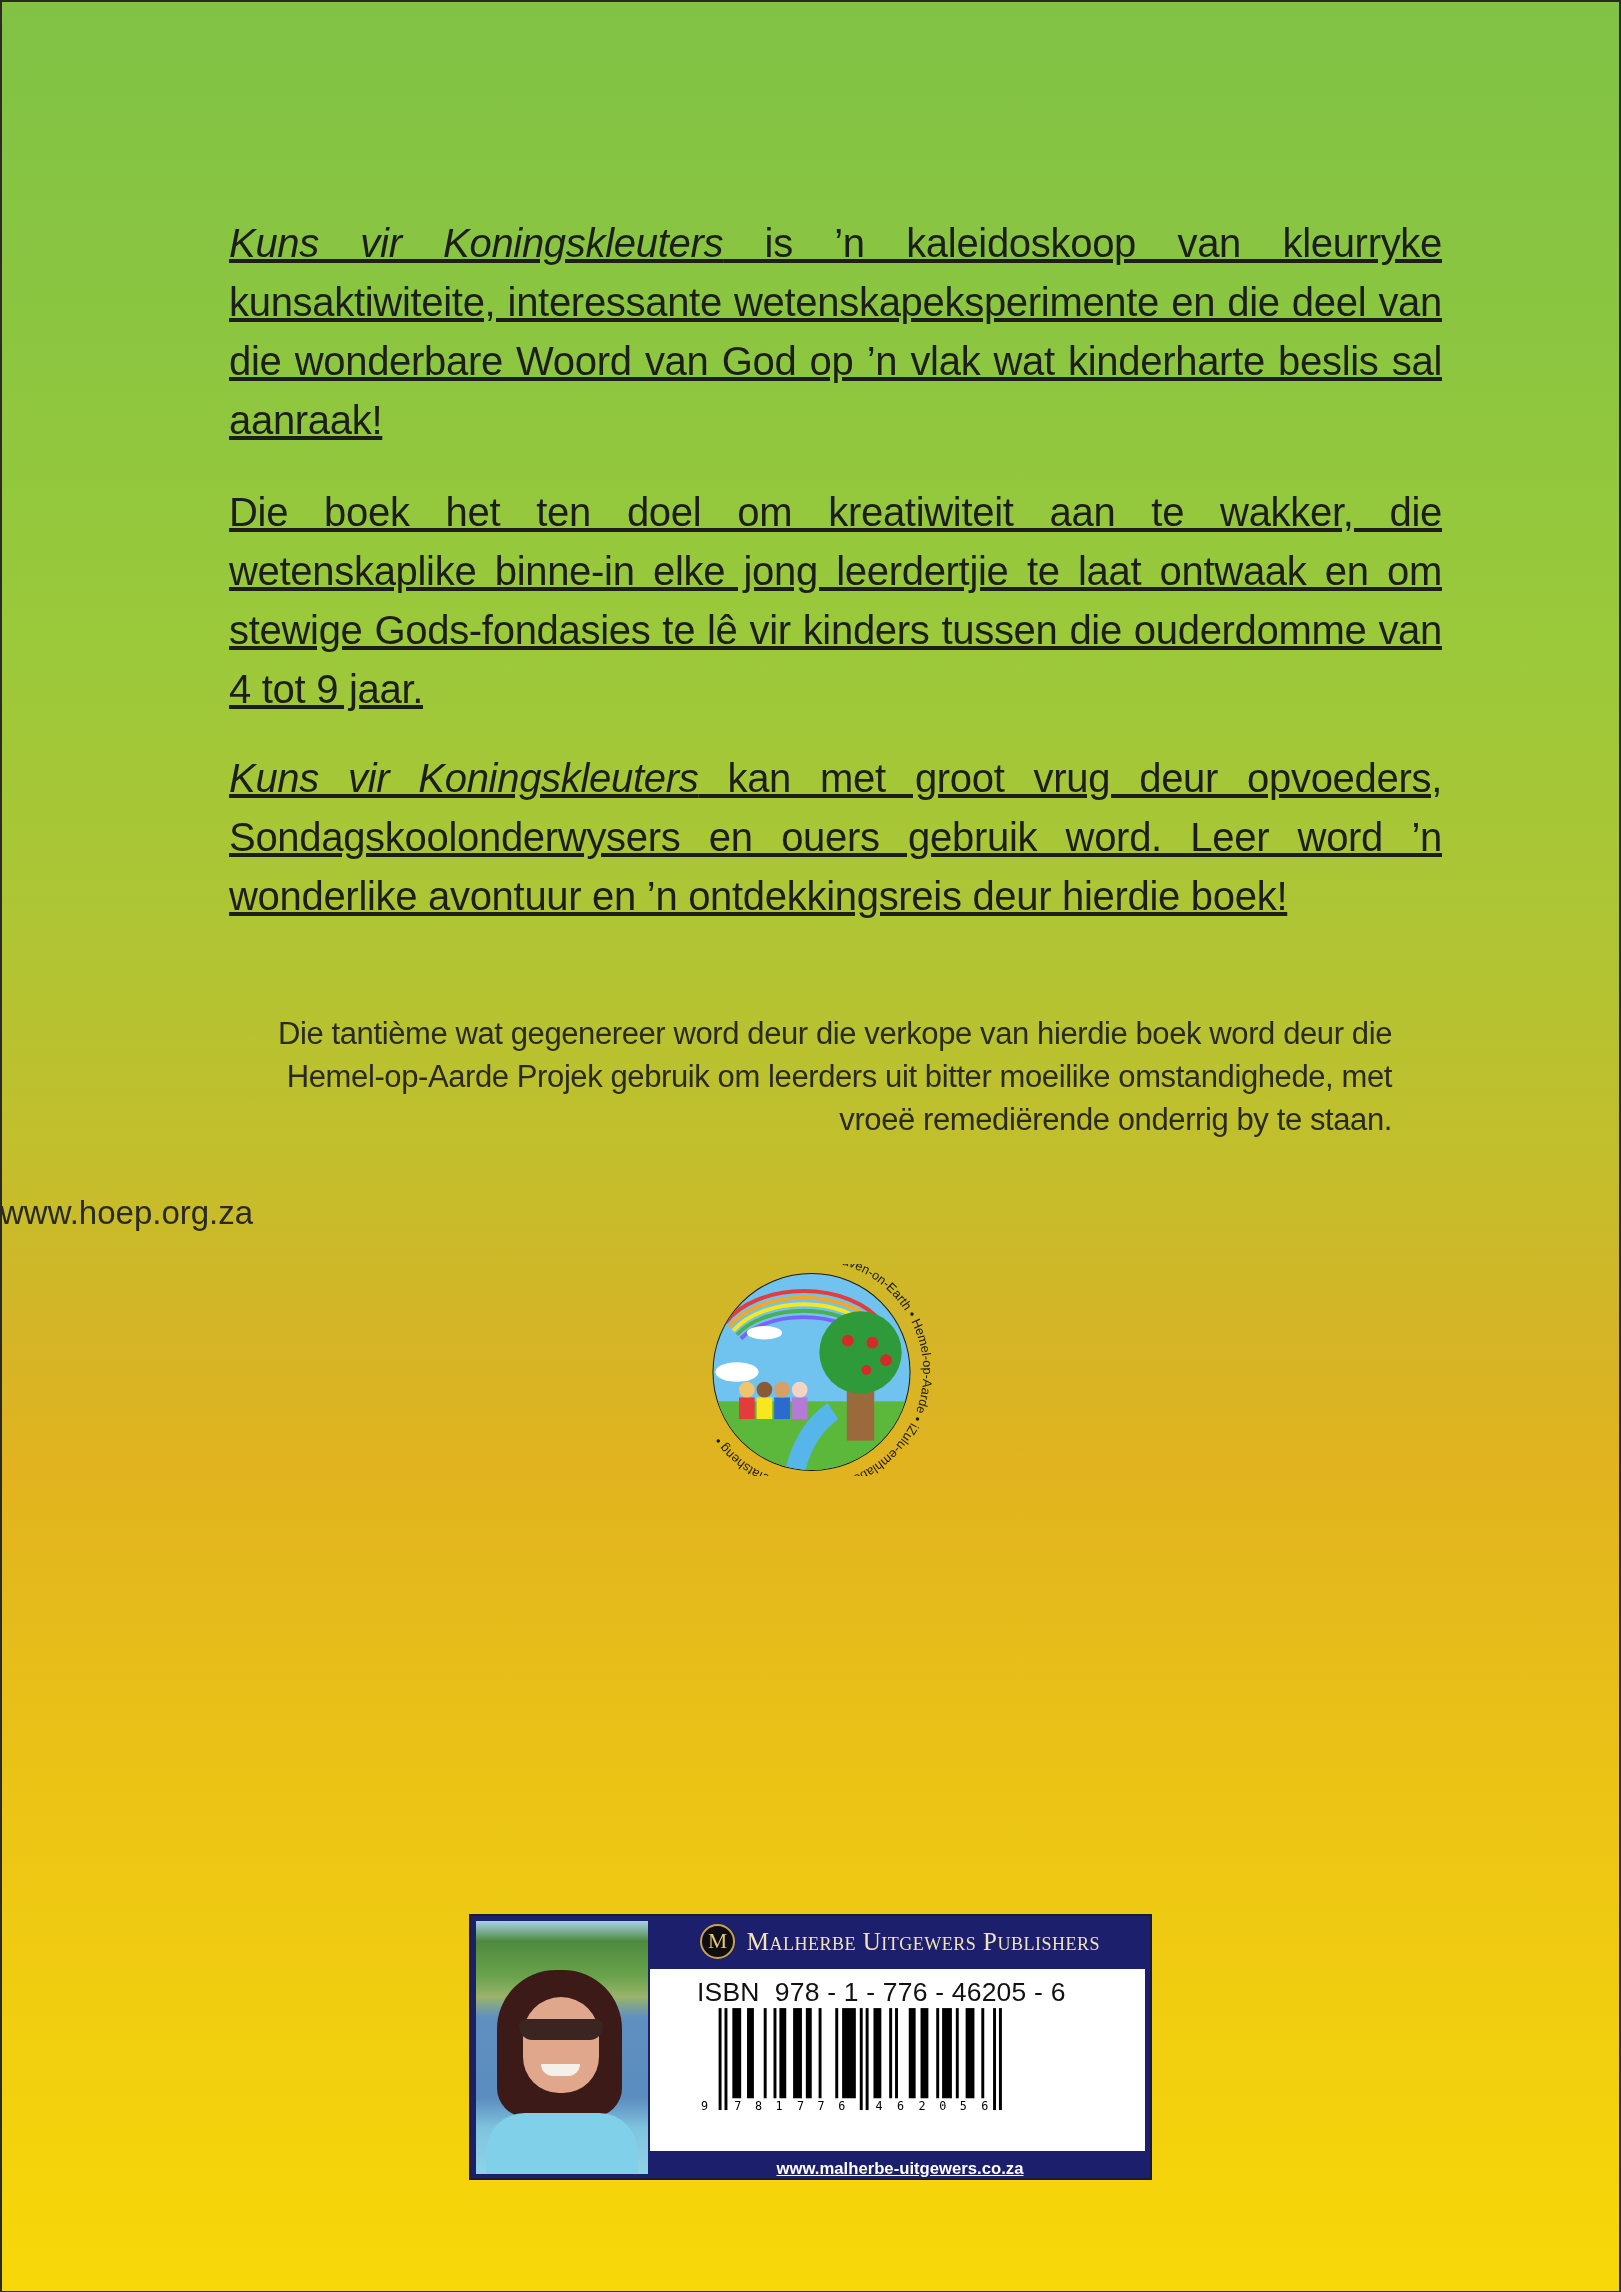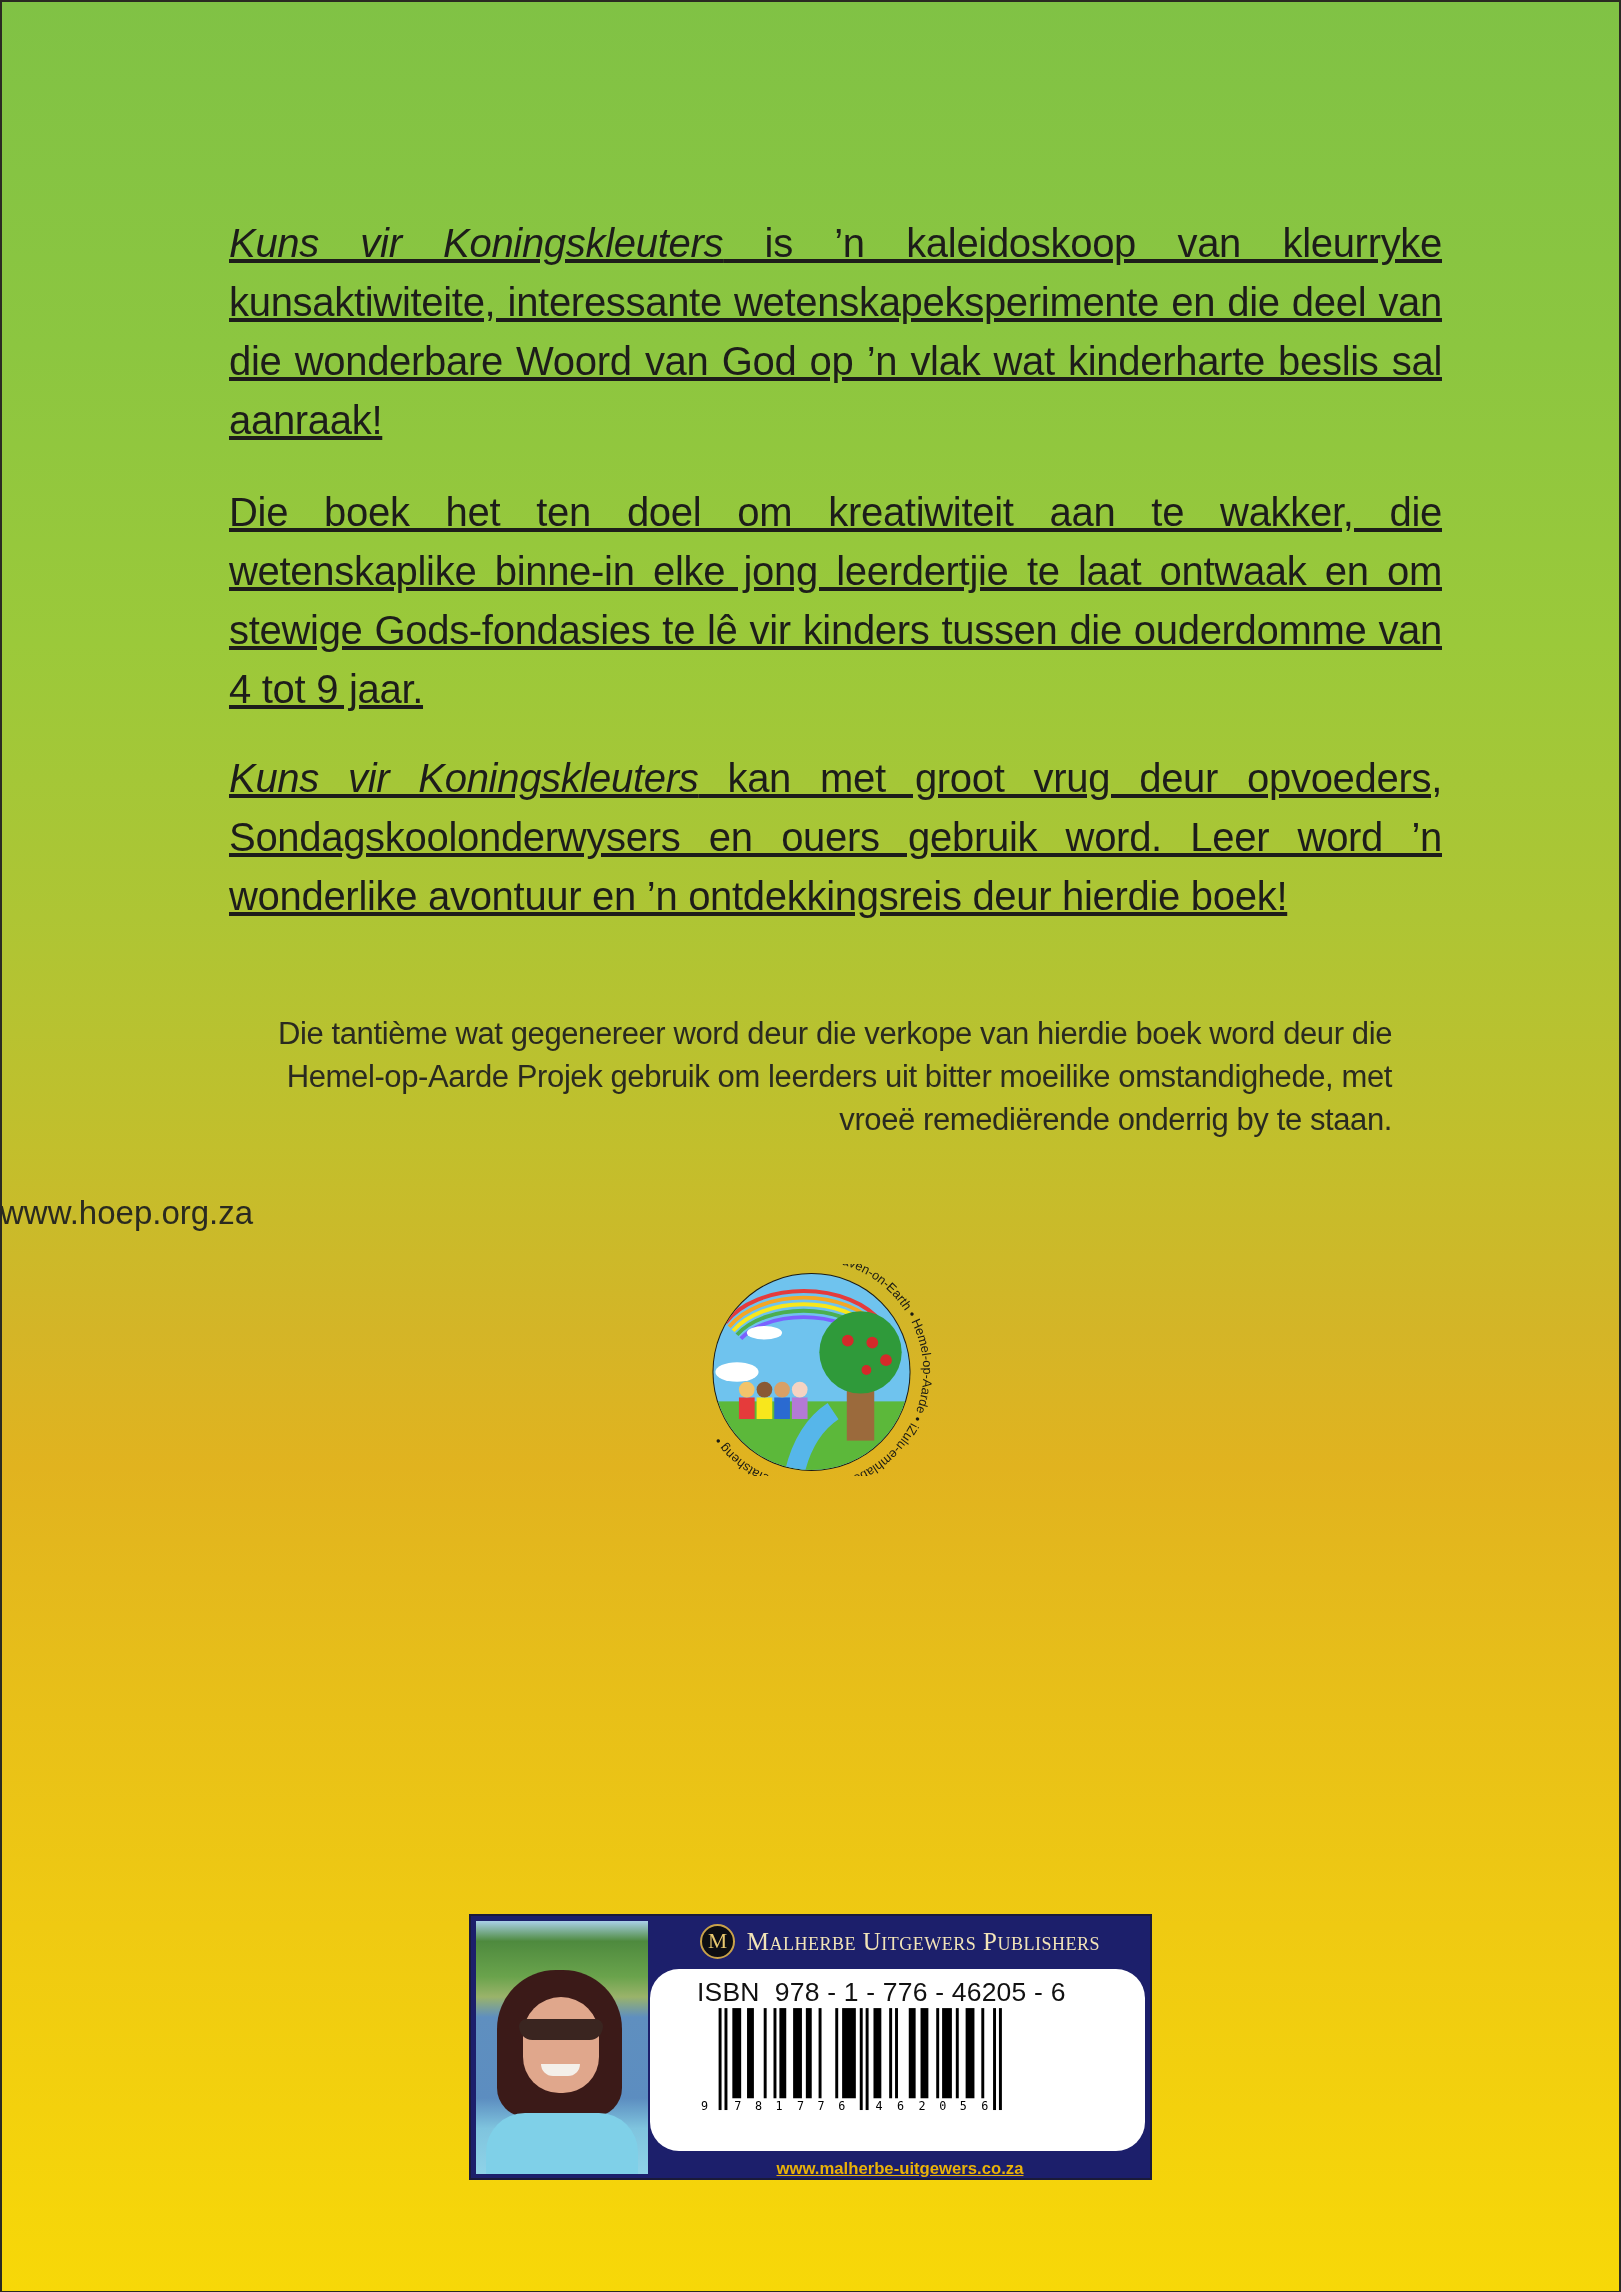--- a/index.html
+++ b/index.html
@@ -63,34 +63,33 @@
     display: flex; align-items: center; justify-content: center;
     color: #e8c870; font-family: "Liberation Serif", serif; font-size: 21.6px;
   }
   .pub-name {
     color: #f2e4b8; font-family: "Liberation Serif", serif; font-size: 25px;
     font-variant: small-caps; letter-spacing: 0.5px;
   }
   .isbn-box {
     position: absolute; left: 179px; top: 53px; width: 495px; height: 182px;
     background: #ffffff;
-    border-radius: 29px;
   }
   .isbn-text {
     position: absolute; left: 47px; top: 7.8px;
     font-family: "Liberation Sans", sans-serif; font-size: 26.5px; color: #111;
     letter-spacing: 0.2px; white-space: pre;
   }
   .bars {
     position: absolute; left: 0; top: 39px; width: 495px; height: 108px;
   }
   .pub-url {
     position: absolute; left: 179px; right: 0; bottom: 0; height: 19px;
     display: flex; align-items: center; justify-content: center;
-    color: #eab308; font-size: 16.7px; font-weight: bold; text-decoration: underline;
+    color: #ffffff; font-size: 16.7px; font-weight: bold; text-decoration: underline;
   }
 </style>
 </head>
 <body>
 
 <div class="page">
 
   <p class="blurb" id="p1" style="margin:0"><em>Kuns vir Koningskleuters</em><span> is ’n kaleidoskoop van kleurryke kunsaktiwiteite, interessante wetenskapeksperimente en die deel van die wonderbare Woord van God op ’n vlak wat kinderharte beslis sal aanraak!</span></p>
 
   <p class="blurb" id="p2" style="margin:0"><span>Die boek het ten doel om kreatiwiteit aan te wakker, die wetenskaplike binne-in elke jong leerdertjie te laat ontwaak en om stewige Gods-fondasies te lê vir kinders tussen die ouderdomme van 4 tot 9 jaar.</span></p>

